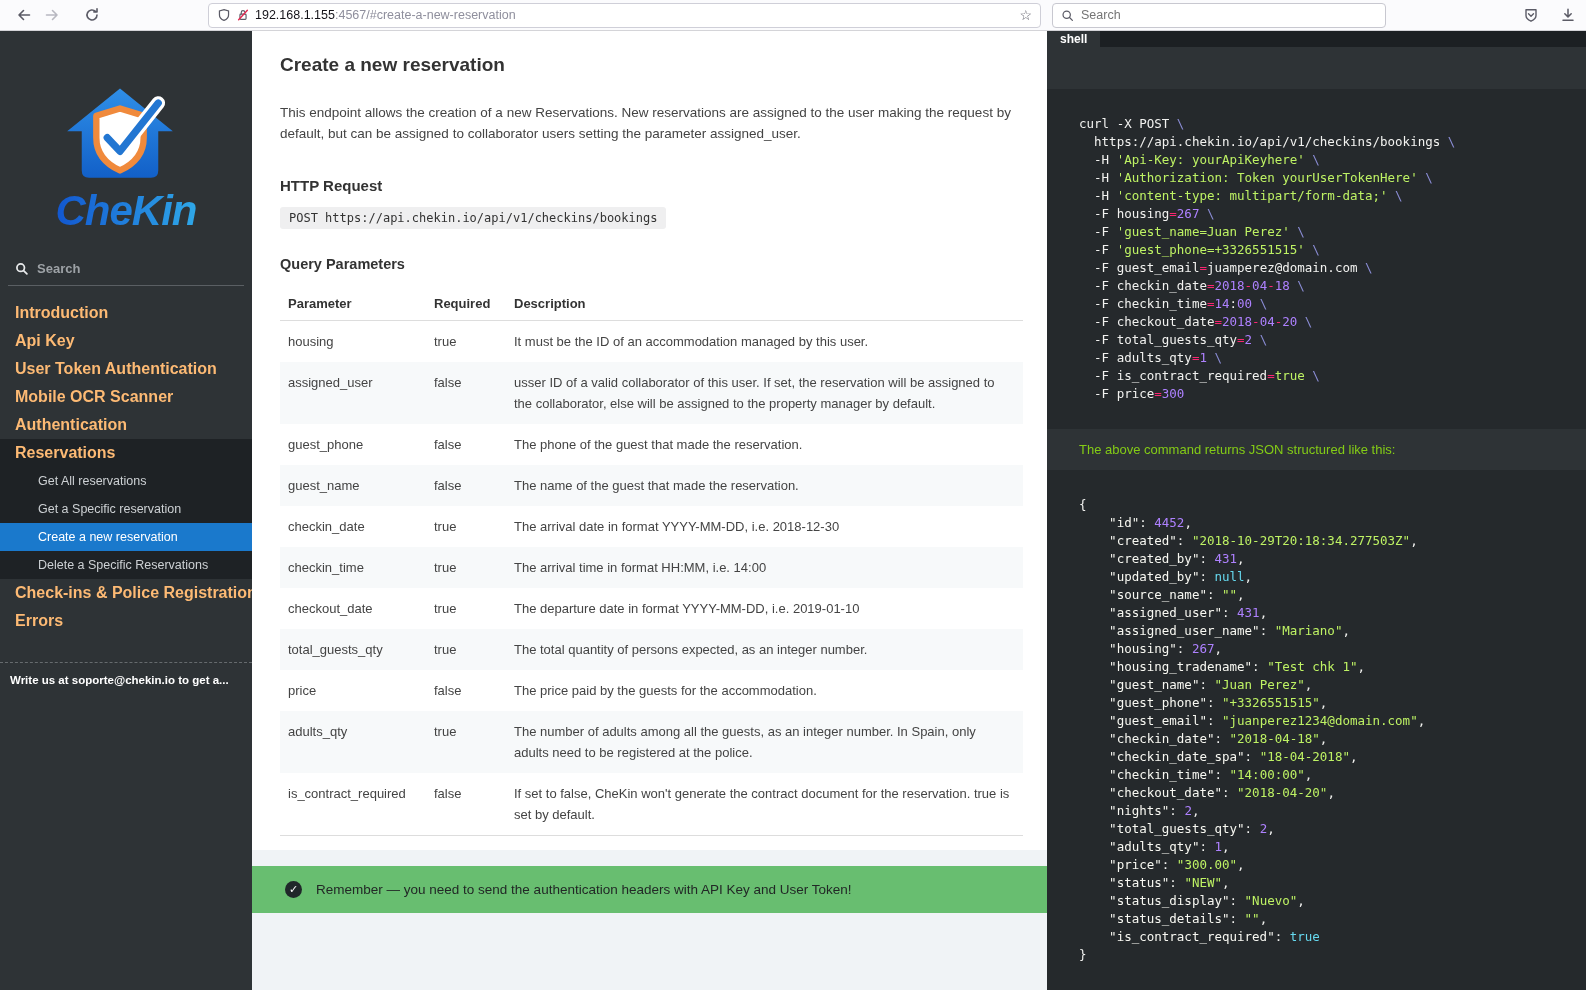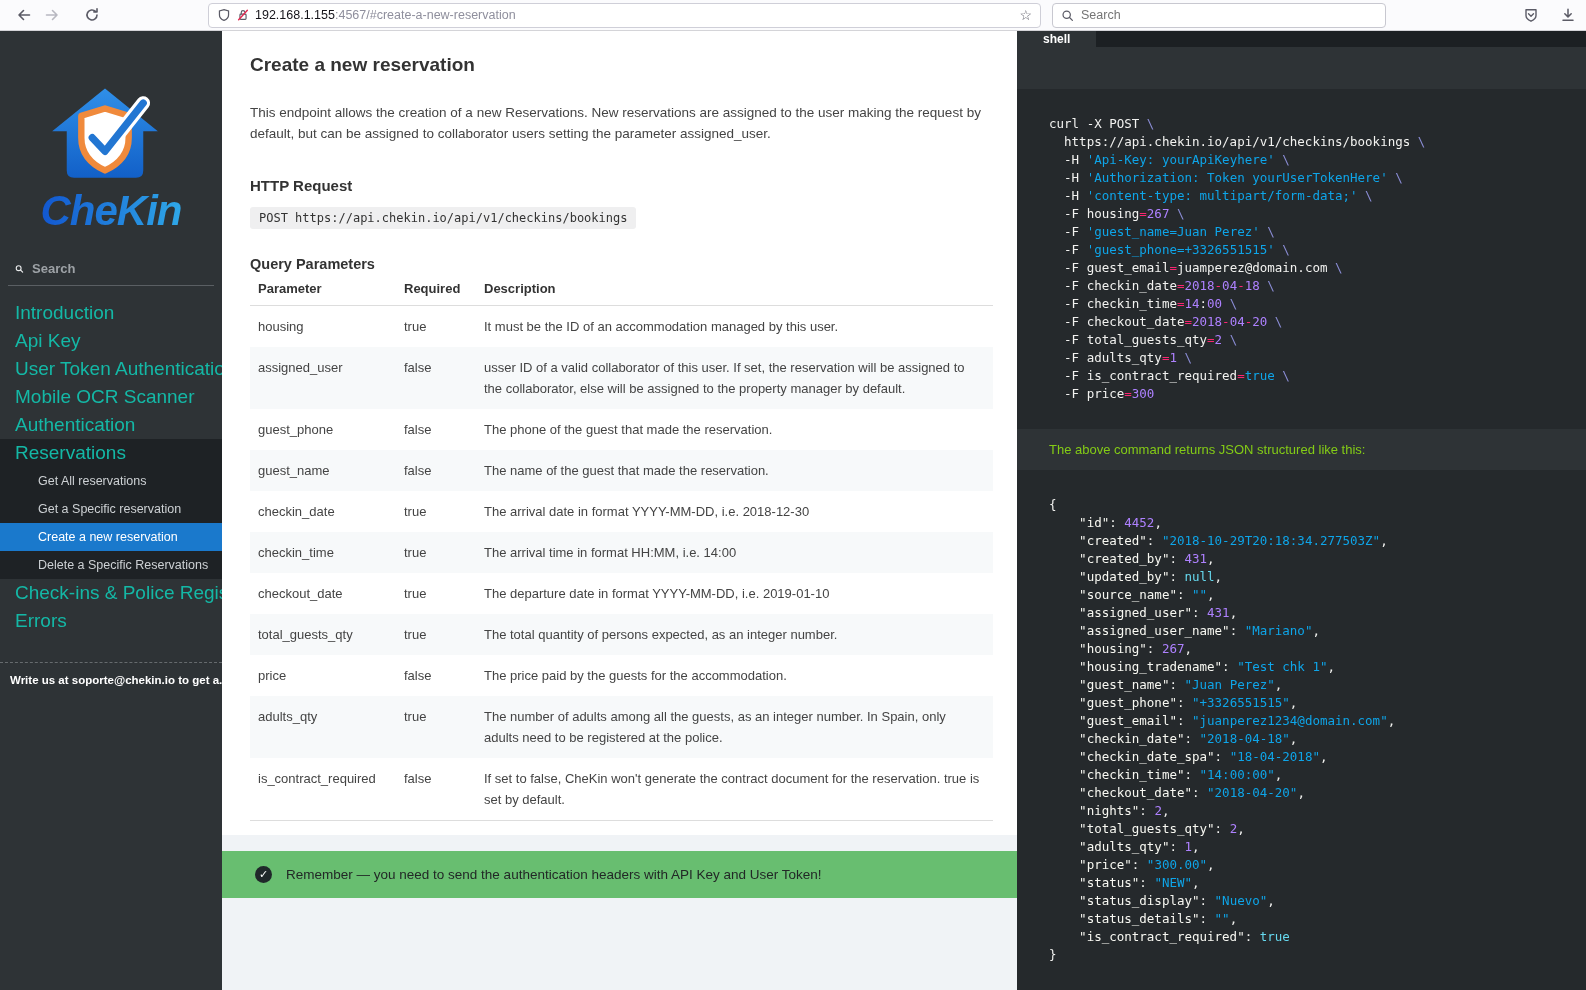--- a/index.html
+++ b/index.html
@@ -23,79 +23,79 @@
     padding:0 8px; gap:7px; }
   .searchbar input { border:none; outline:none; flex:1; font-size:12.5px;
     font-family:"Liberation Sans",sans-serif; color:#333; background:transparent; }
   .chrome-spacer { flex:1; }
   .chrome-icon { color:#5B5B66; margin-left:21px; display:flex; align-items:center; }
 
   
   .page { display:flex; height:959px; }
 
   
-  .sidebar { width:222px; background:#2E3336; flex:0 0 auto; display:flex; flex-direction:column; }
+  .sidebar { width:252px; background:#2E3336; flex:0 0 auto; display:flex; flex-direction:column; }
   .logo { margin:52px auto 0; text-align:center; cursor:pointer; }
   .wordmark { font-size:42px; font-weight:bold; font-style:italic; letter-spacing:-1px;
     background:linear-gradient(90deg,#1257D0,#2FA8E8);
     -webkit-background-clip:text; background-clip:text; color:transparent; margin-top:2px; }
   .side-search { margin:26px 8px 0; padding:0 7px 9px; border-bottom:1px solid #5A5F63;
     display:flex; align-items:center; gap:8px; }
   .side-search input { background:transparent; border:none; outline:none; flex:1;
     font-size:13px; font-weight:bold; color:#eee; font-family:"Liberation Sans",sans-serif; }
   .side-search input::placeholder { color:#9DA2A6; }
   .nav { margin-top:13px; }
-  .nav-item { height:28px; line-height:28px; padding:0 15px; font-size:19px;
-    font-weight:normal; color:#14b8a6; cursor:pointer; white-space:nowrap; overflow:hidden; }
+  .nav-item { height:28px; line-height:28px; padding:0 15px; font-size:16px;
+    font-weight:bold; color:#fdba74; cursor:pointer; white-space:nowrap; overflow:hidden; }
   .nav-group { background:#1E2225; }
   .nav-item.sub { font-weight:normal; font-size:12.5px; color:#CDD1D4; padding-left:38px; }
   .nav-item.active { background:#1A79CC; color:#fff; }
   .side-footer { margin-top:27px; border-top:1px dashed #666B6E; padding:11px 10px;
     font-size:11.5px; font-weight:bold; color:#fff; white-space:nowrap; overflow:hidden; }
 
   
   .content { width:795px; flex:0 0 auto; background:#F0F3F6; display:flex; flex-direction:column; }
   .content-main { background:#fff; padding:23px 24px 14px 28px; }
   h1.page-title { font-size:19px; color:#333; margin-bottom:26px; }
   .intro { font-size:13.5px; color:#444; line-height:21px; max-width:735px; margin-bottom:33px; }
   h3.sec { font-size:15px; color:#333; margin-bottom:13px; }
   .endpoint { display:inline-block; background:#EFEFF0; border-radius:3px;
     font-family:"DejaVu Sans Mono",monospace; font-size:12px; color:#333;
     padding:4px 9px; margin-bottom:27px; }
-  h3.qp { font-size:14.5px; color:#333; }
+  h3.qp { font-size:14.5px; color:#333; margin-bottom:15px; }
   table.params { width:743px; border-collapse:collapse; }
   table.params th { text-align:left; font-size:13px; color:#333; padding:9px 10px 9px 8px;
     border-bottom:1px solid #DDD; }
   table.params td { font-size:13px; color:#444; line-height:21px; vertical-align:top;
     padding:10px 10px 10px 8px; }
   table.params th:nth-child(1), table.params td:nth-child(1) { width:146px; }
   table.params th:nth-child(2), table.params td:nth-child(2) { width:80px; }
   table.params tbody tr:nth-child(even) td { background:#F7F9FA; }
   table.params tbody tr:last-child td { border-bottom:1px solid #DDD; }
   .notice { margin-top:16px; height:47px; background:#68BE70; display:flex;
     align-items:center; padding-left:33px; gap:14px; }
   .notice-check { width:17px; height:17px; border-radius:50%; background:#20282A;
     color:#fff; font-size:11px; display:flex; align-items:center; justify-content:center;
     flex:0 0 auto; }
   .notice-text { font-size:13.5px; color:#222826; }
 
   
   .codepanel { flex:1; background:#2E3336; overflow:hidden;
     font-family:"DejaVu Sans Mono",monospace; display:flex; flex-direction:column; }
   .langbar { height:30px; background:#1C2023; display:flex; }
-  .lang-tab { padding:0 26px; background:#2E3336; color:#fff; font-size:12px;
+  .lang-tab { padding:0 13px; background:#2E3336; color:#fff; font-size:12px;
     font-weight:bold; display:flex; align-items:center; cursor:pointer;
     font-family:"Liberation Sans",sans-serif; }
   .codeblock { background:#25292C; padding:26px 20px 26px 32px; }
   .codeblock.first { margin-top:42px; }
   .codeblock.grow { flex:1; }
   .code-line { font-size:12.5px; line-height:18px; white-space:pre; }
   .annotation { padding:13px 20px 13px 32px; font-size:13px; color:#84cc16;
     font-family:"Liberation Sans",sans-serif; }
-  .tk-p { color:#F2F2F0; } .tk-s { color:#0ea5e9; } .tk-n { color:#AE81FF; }
+  .tk-p { color:#F2F2F0; } .tk-s { color:#bef264; } .tk-n { color:#AE81FF; }
   .tk-o { color:#F92672; } .tk-e { color:#8B8DD6; } .tk-k { color:#66D9EF; }
   .tk-key { color:#F8F8F2; }
   svg { display:block; }
 </style>
 </head>
 <body>
 
 <div class="chrome">
   <span class="nav-btn">
     <svg width="16" height="16" viewBox="0 0 16 16" fill="none" stroke="currentColor" stroke-width="1.6" stroke-linecap="round" stroke-linejoin="round">

